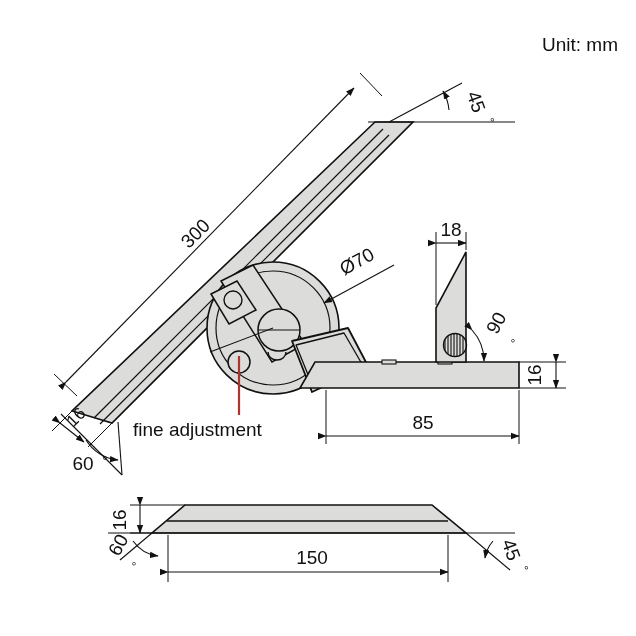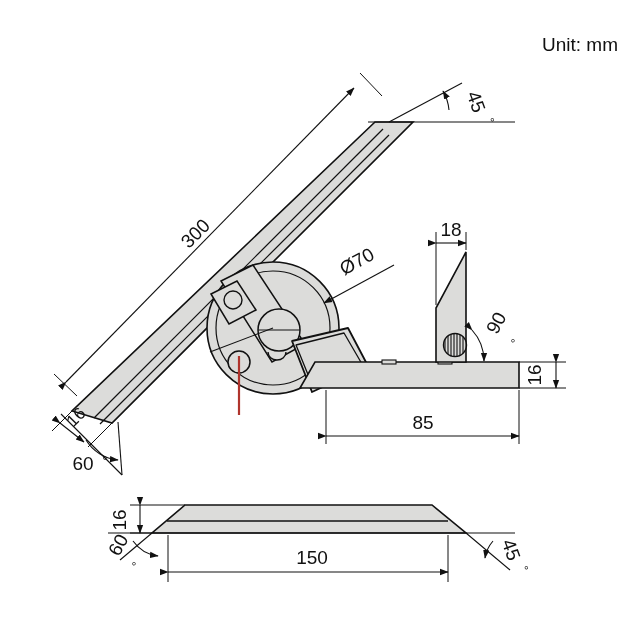--- a/index.html
+++ b/index.html
@@ -50,20 +50,21 @@
     font-size: 12px;
   }
 </style>
 </head>
 <body>
 
 <div id="drawing-page">
 
   <div class="unit-note">Unit: mm</div>
 
+  <div class="callout-label" style="left:133px; top:419px;">fine adjustment</div>
 
   <svg id="drawing-svg" width="636" height="636" viewBox="0 0 636 636">
 
     <defs>
       <marker id="arrowEnd" viewBox="0 0 10 10" refX="9.2" refY="5" markerWidth="8" markerHeight="8" orient="auto-start-reverse">
         <path d="M 0 1.4 L 10 5 L 0 8.6 z" fill="#111111"></path>
       </marker>
       <marker id="arrowStart" viewBox="0 0 10 10" refX="0.8" refY="5" markerWidth="8" markerHeight="8" orient="auto-start-reverse">
         <path d="M 10 1.4 L 0 5 L 10 8.6 z" fill="#111111"></path>
       </marker>

